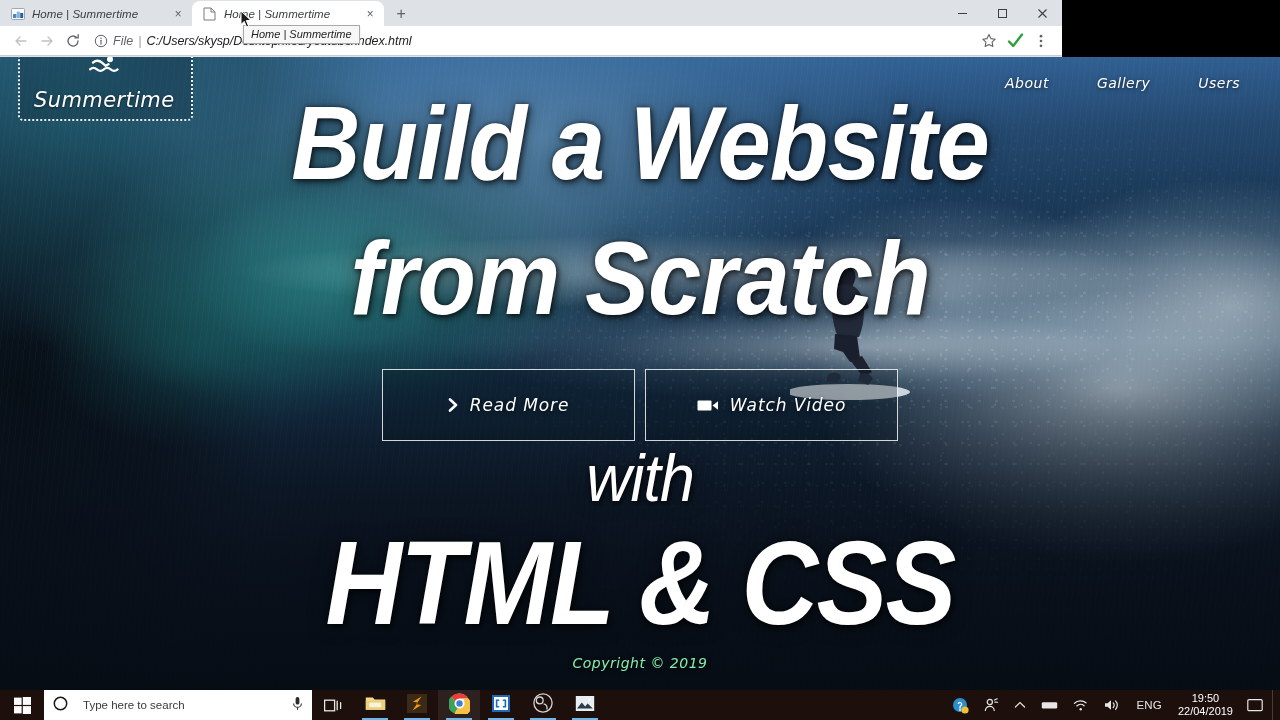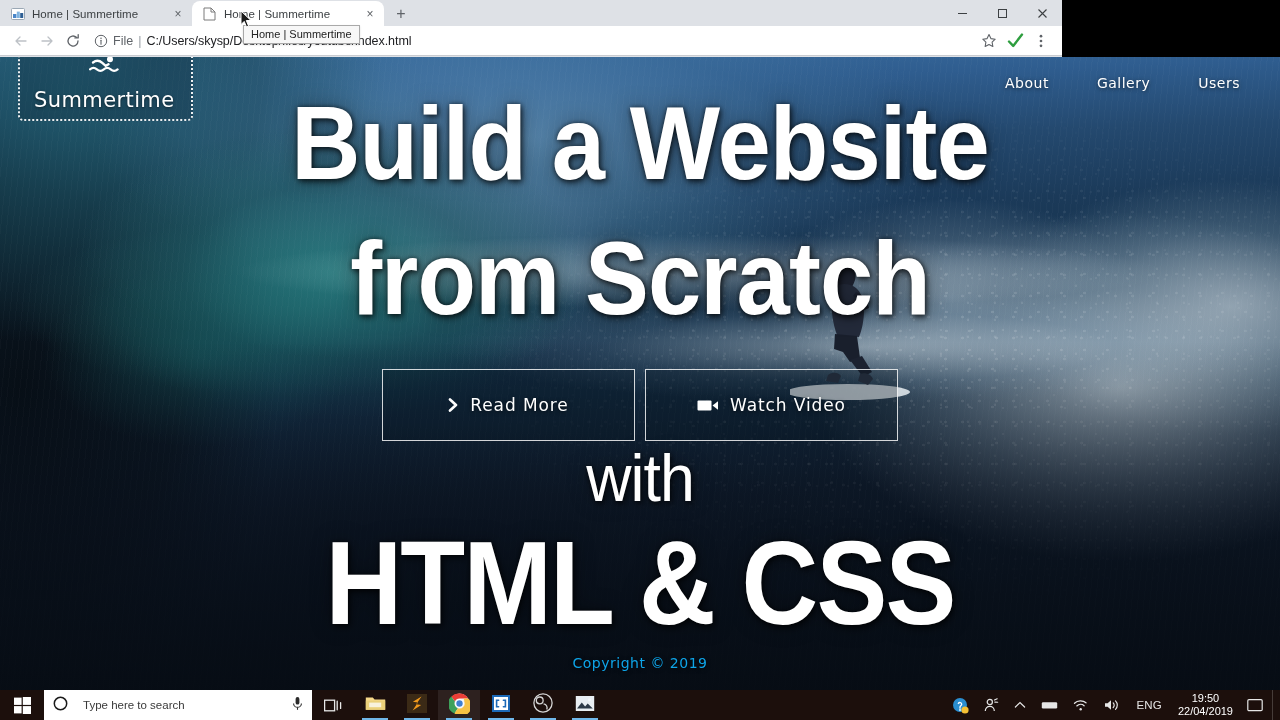--- a/index.html
+++ b/index.html
@@ -8,20 +8,21 @@
     overflow: hidden;
     font-family: "Liberation Sans", sans-serif;
     background: #000;
   }
 
   
   #browser-window {
     position: absolute; left: 0; top: 0;
     width: 1062px; height: 690px;
     background: #dee1e6;
+    font-style: italic;
   }
 
   
   #tab-strip {
     position: relative;
     height: 26px;
     background: #dee1e6;
     display: flex;
     align-items: flex-end;
   }
@@ -273,21 +274,21 @@
     text-shadow: 0 1px 4px rgba(0,0,0,.6);
   }
   .hero-btn-icon { display: flex; align-items: center; }
 
   
   #site-copyright {
     position: absolute;
     left: 0; top: 598px;
     width: 1280px;
     text-align: center;
-    color: #0ea5e9;
+    color: #86efac;
     font-family: "DejaVu Sans", sans-serif;
     font-size: 14px;
     letter-spacing: .5px;
     text-shadow: 0 1px 4px rgba(0,0,0,.65);
     z-index: 6;
   }
 
   
   #overlay-text {
     position: absolute; inset: 0;

